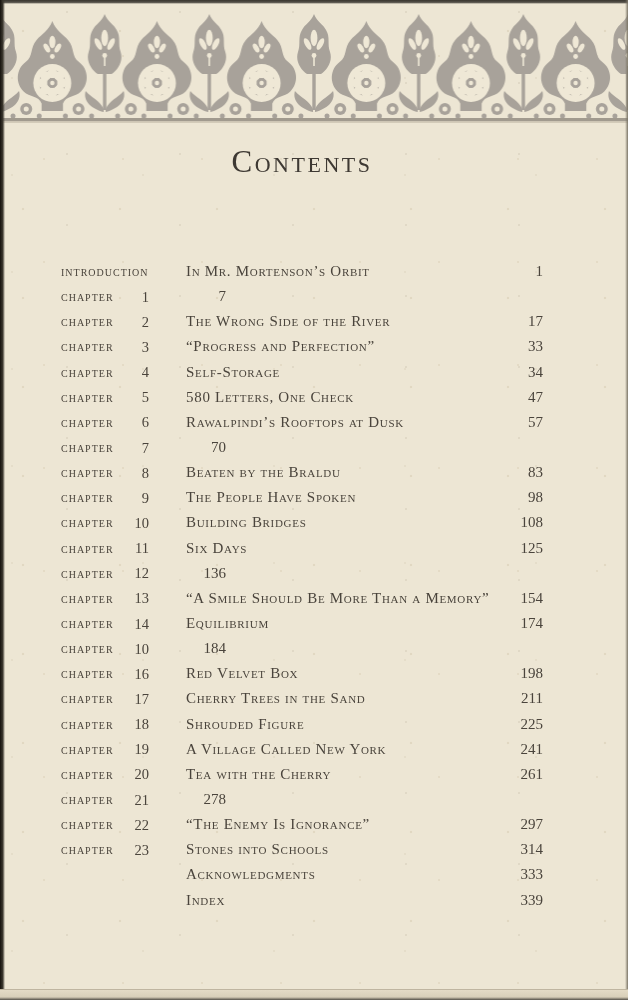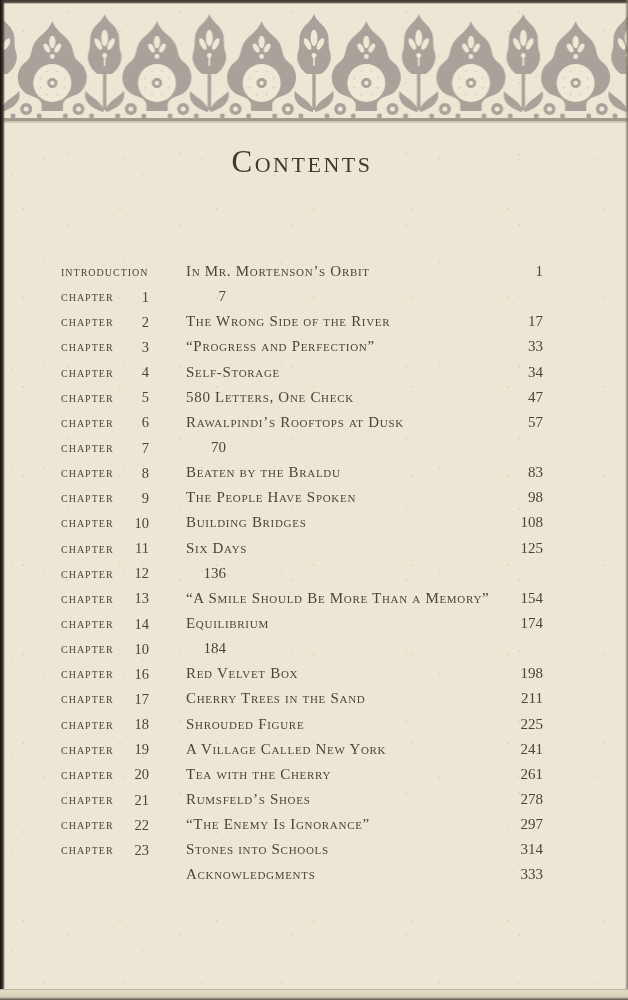--- a/index.html
+++ b/index.html
@@ -296,21 +296,20 @@
         <span class="chap-num">20</span>
       </span>
       <span class="col-title">Tea with the Cherry</span>
       <span class="col-page">261</span>
     </div>
       <div class="row">
       <span class="col-label">
         <span class="chap-word">chapter</span>
         <span class="chap-num">21</span>
       </span>
-      <span class="col-title">Rumsfeld’s Shoes</span>
       <span class="col-page">278</span>
     </div>
       <div class="row">
       <span class="col-label">
         <span class="chap-word">chapter</span>
         <span class="chap-num">22</span>
       </span>
       <span class="col-title">“The Enemy Is Ignorance”</span>
       <span class="col-page">297</span>
     </div>
@@ -322,20 +321,28 @@
       <span class="col-title">Stones into Schools</span>
       <span class="col-page">314</span>
     </div>
       <div class="row">
       <span class="col-label">
         <span class="chap-word"></span>
         <span class="chap-num"></span>
       </span>
       <span class="col-title">Acknowledgments</span>
       <span class="col-page">333</span>
+    </div>
+      <div class="row">
+      <span class="col-label">
+        <span class="chap-word"></span>
+        <span class="chap-num"></span>
+      </span>
+      <span class="col-title">Index</span>
+      <span class="col-page">339</span>
     </div>
     </div>
 
   <div class="edge edge-top"></div>
   <div class="edge edge-left"></div>
   <div class="edge edge-right"></div>
   <div class="edge edge-bottom-line"></div>
   <div class="edge edge-bottom"></div>
 </div>
 

